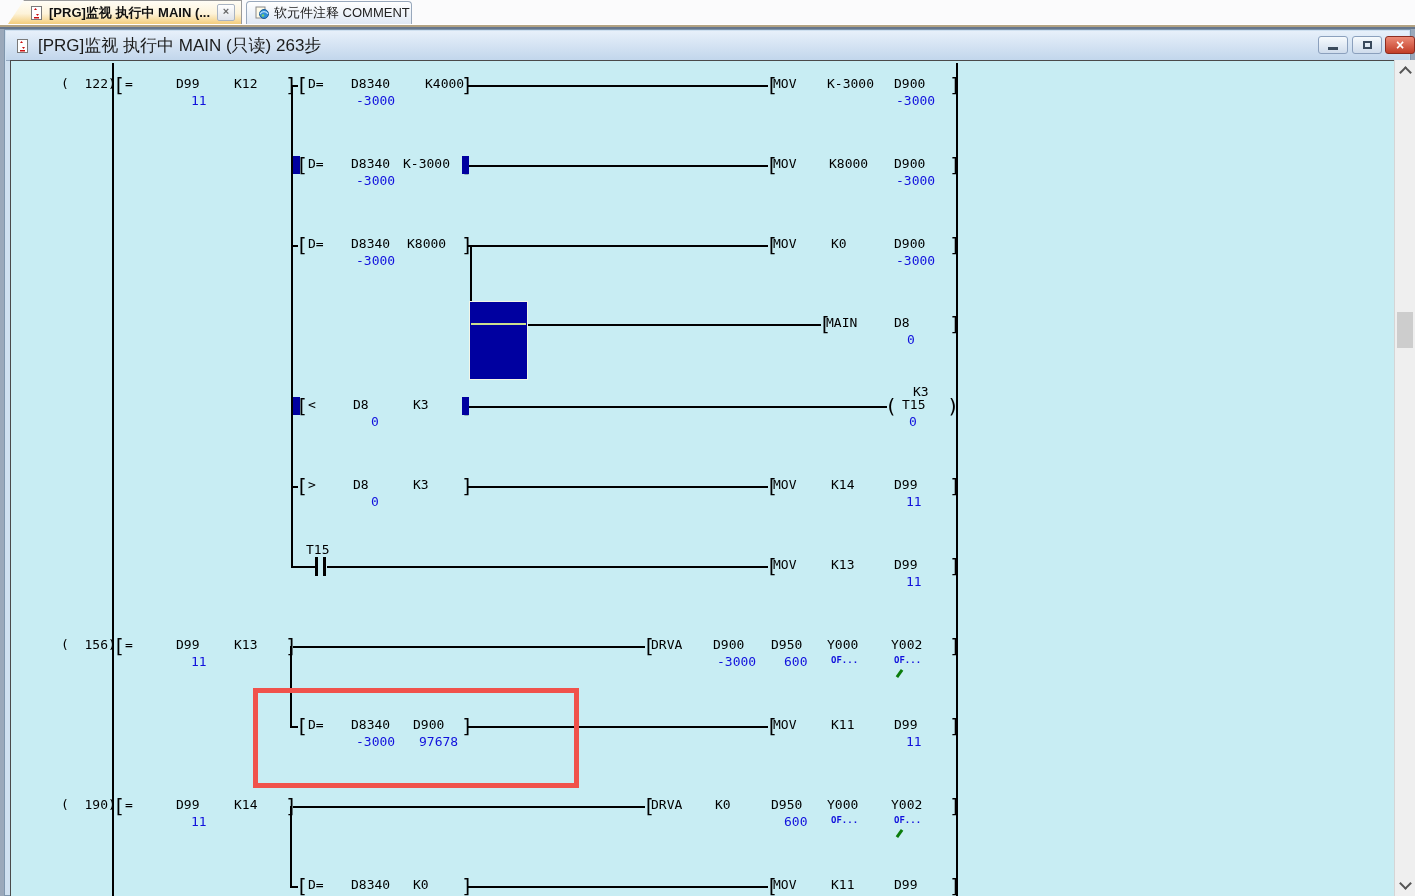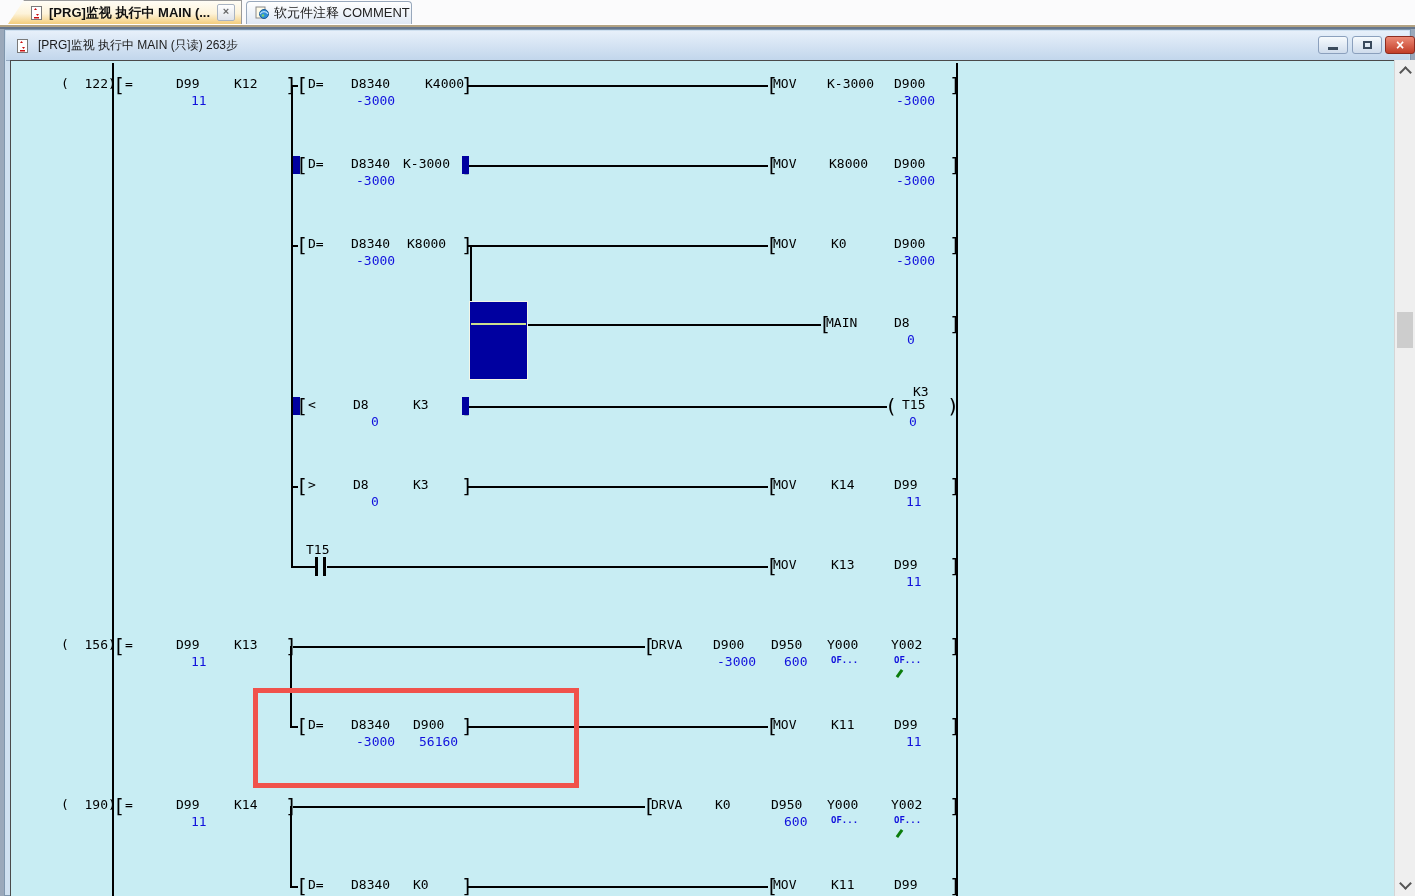--- a/index.html
+++ b/index.html
@@ -24,21 +24,21 @@
     border:1px solid #98a8bc;border-bottom:none;border-radius:4px 4px 0 0;}
   .tab-close{margin-left:auto;margin-right:6px;width:16px;height:15px;line-height:13px;
     text-align:center;font-size:11px;font-weight:bold;color:#666;
     background:linear-gradient(#ffffff,#dfe3ea);border:1px solid #aab4c2;border-radius:2px;}
   
   .docwin{position:absolute;left:4px;top:29px;width:1407px;height:867px;
     background:#cfe0f0;border:1px solid #7f96ad;box-sizing:border-box;}
   .titlebar{position:absolute;left:1px;top:1px;right:1px;height:29px;
     background:linear-gradient(#e7f0fa,#c2d6ec);border-bottom:1px solid #93a8c0;
     display:flex;align-items:center;}
-  .title-text{margin-left:8px;font-size:12px;color:#1b1b1b;}
+  .title-text{margin-left:8px;font-size:17px;color:#1b1b1b;}
   .winbtn{position:absolute;top:6px;width:30px;height:18px;border-radius:3px;box-sizing:border-box;
     border:1px solid #8ba0bd;background:linear-gradient(#f6fafd,#cfdcec);
     display:flex;align-items:center;justify-content:center;}
   .winbtn-min{left:1313px;} .winbtn-rest{left:1347px;}
   .winbtn-close{left:1380px;background:linear-gradient(#ec8a76,#c23d28);border-color:#8c2c20;}
   .glyph-min{width:10px;height:3px;background:#3a4a5c;margin-top:7px;}
   .glyph-rest{width:9px;height:8px;border:2px solid #3a4a5c;box-sizing:border-box;}
   .glyph-x{color:#fff;font-size:14px;font-weight:bold;line-height:14px;}
   
   .viewport{position:absolute;left:10px;top:60px;width:1384px;height:836px;overflow:hidden;
@@ -238,21 +238,21 @@
       <span class="lt lt-op" style="left: 307px; top: 717px;">D=</span>
       <span class="lt lt-op" style="left: 350px; top: 717px;">D8340</span>
       <span class="lt lt-op" style="left: 412px; top: 717px;">D900</span>
       <span class="lt lt-br" style="left: 460px; top: 715px;">]</span>
       <span class="lt lt-br" style="left: 765px; top: 715px;">[</span>
       <span class="lt lt-op" style="left: 772px; top: 717px;">MOV</span>
       <span class="lt lt-op" style="left: 830px; top: 717px;">K11</span>
       <span class="lt lt-op" style="left: 893px; top: 717px;">D99</span>
       <span class="lt lt-br" style="left: 948px; top: 715px;">]</span>
       <span class="lt lt-val" style="left: 355px; top: 734px;">-3000</span>
-      <span class="lt lt-val" style="left: 418px; top: 734px;">56160</span>
+      <span class="lt lt-val" style="left: 418px; top: 734px;">97678</span>
       <span class="lt lt-val" style="left: 905px; top: 734px;">11</span>
       <span class="lt lt-step" style="left: 60px; top: 797px;">(  190)</span>
       <span class="lt lt-br" style="left: 112px; top: 795px;">[</span>
       <span class="lt lt-op" style="left: 124px; top: 797px;">=</span>
       <span class="lt lt-op" style="left: 175px; top: 797px;">D99</span>
       <span class="lt lt-op" style="left: 233px; top: 797px;">K14</span>
       <span class="lt lt-br" style="left: 284px; top: 795px;">]</span>
       <span class="lt lt-br" style="left: 642px; top: 795px;">[</span>
       <span class="lt lt-op" style="left: 650px; top: 797px;">DRVA</span>
       <span class="lt lt-op" style="left: 714px; top: 797px;">K0</span>

